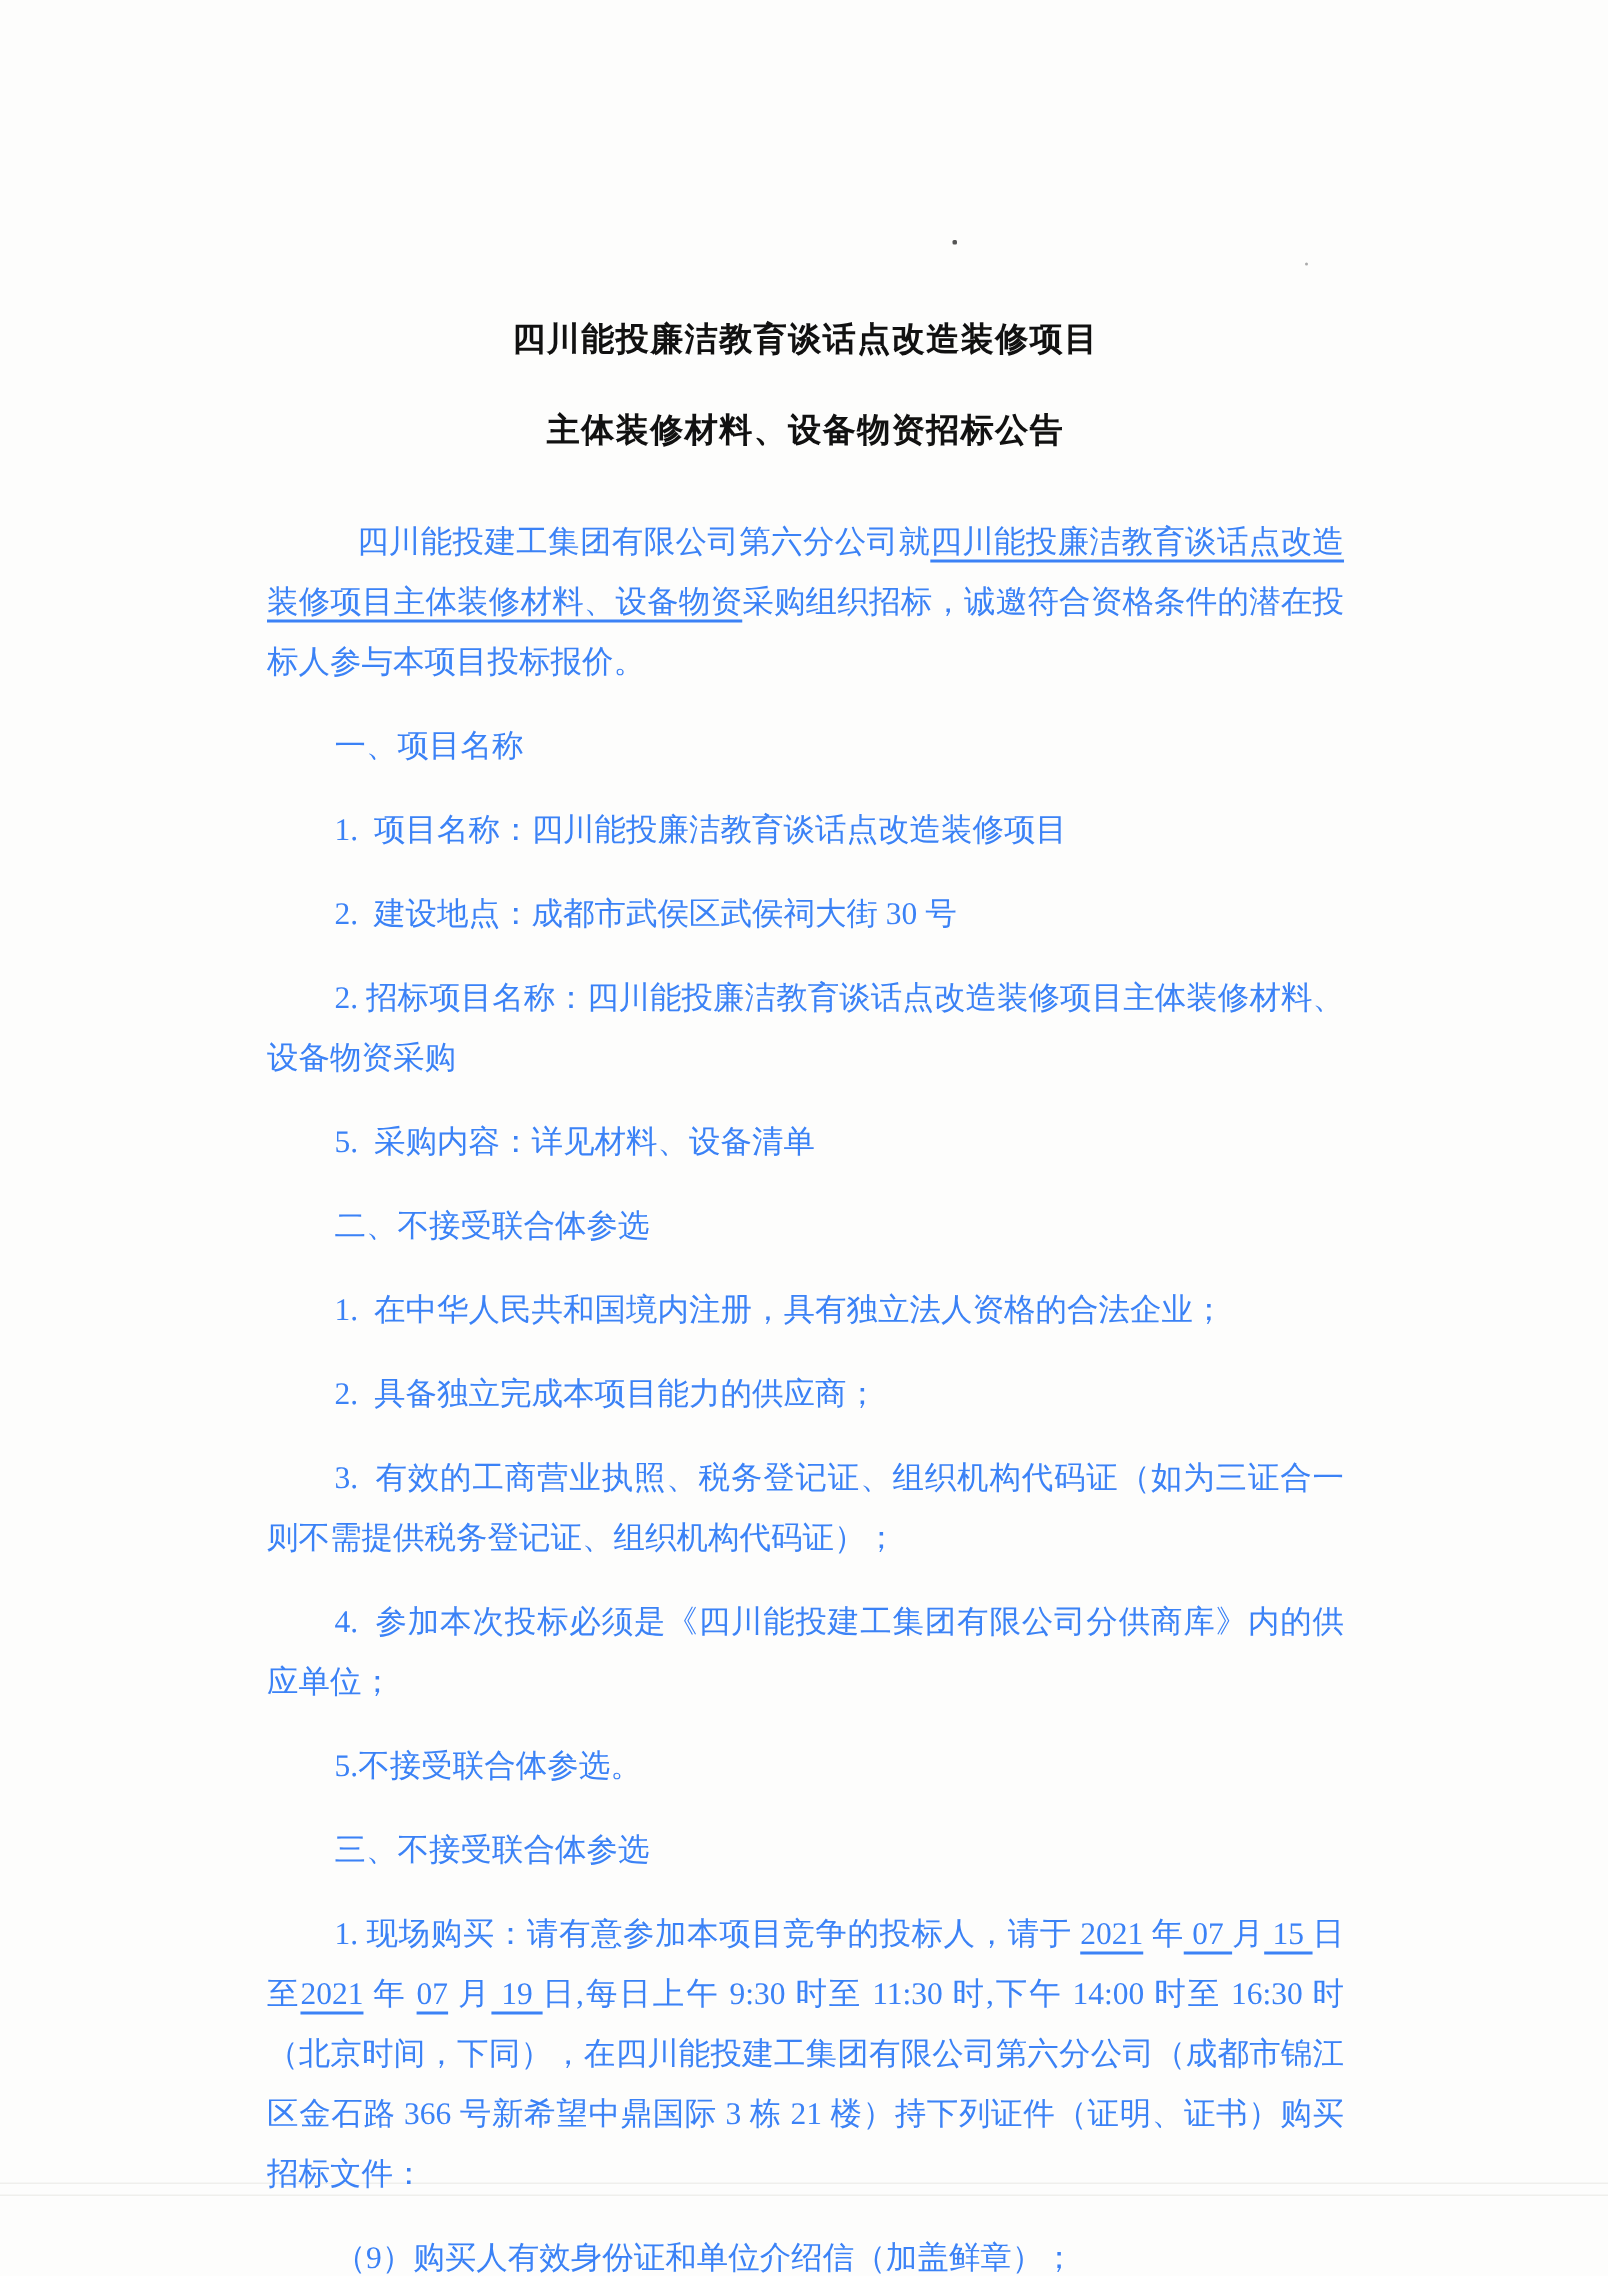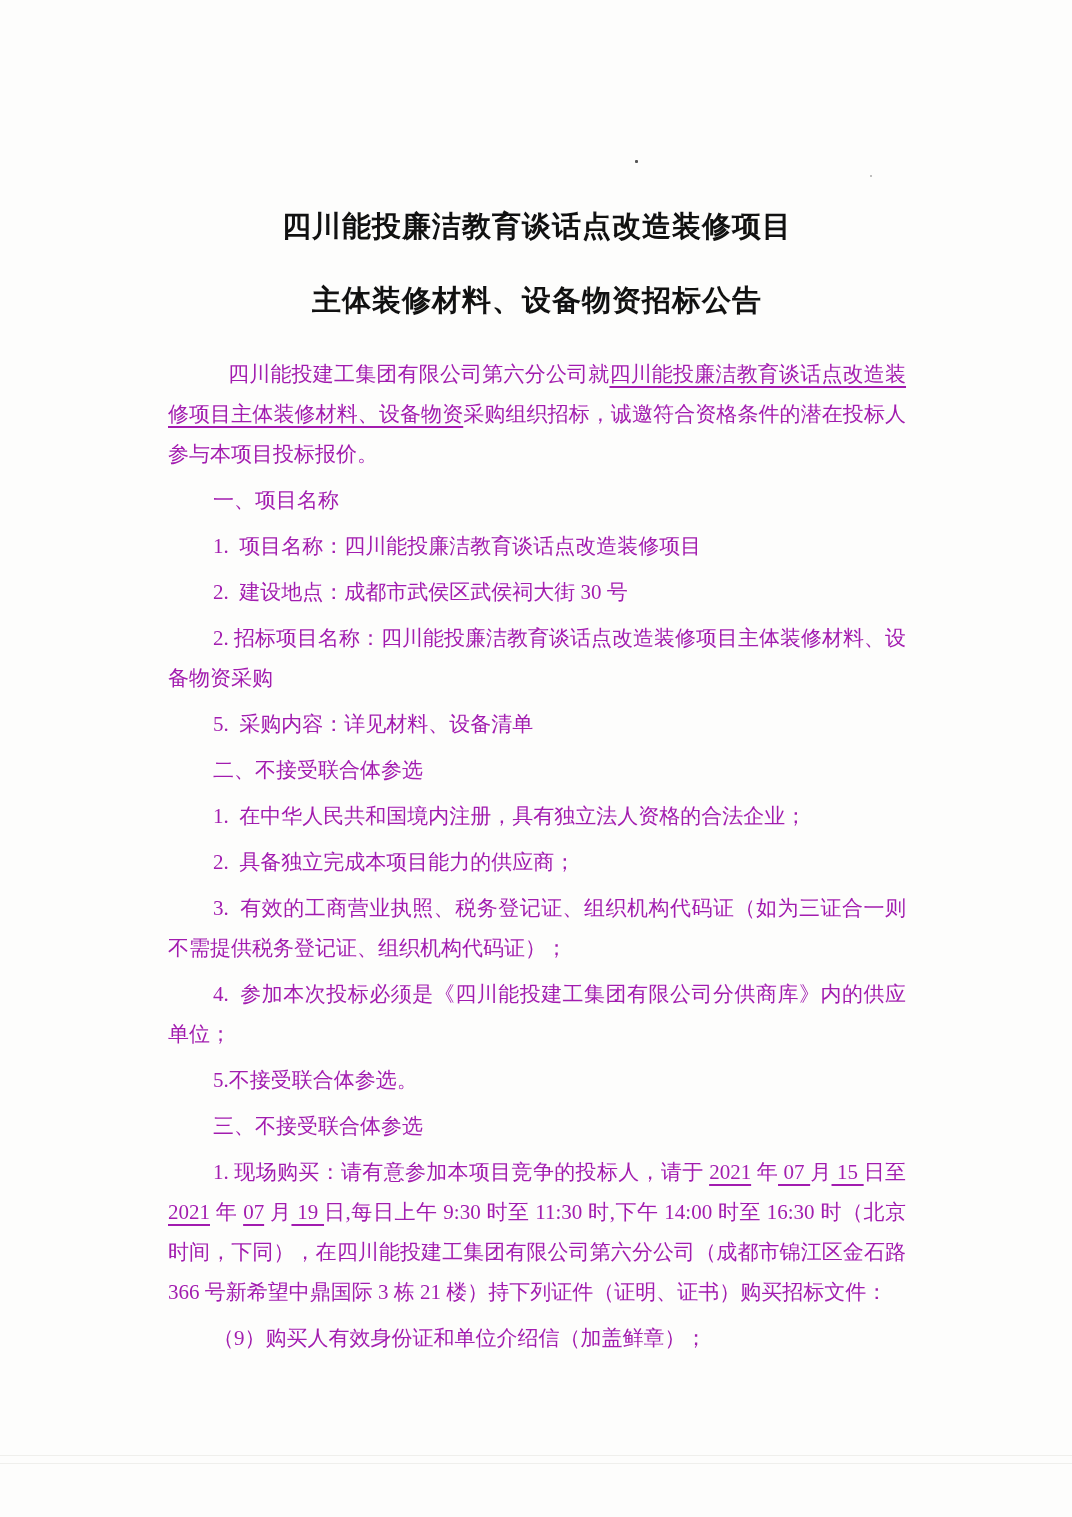--- a/index.html
+++ b/index.html
@@ -14,36 +14,36 @@
   .page {
     position: relative;
     width: 1072px; height: 1517px;
     background: #fdfdfc;
   }
   .content {
     position: absolute;
     left: 162px; right: 160px; top: 0;
   }
   .title {
-    font-size: 29px;
+    font-size: 22px;
     font-weight: bold;
     color: #111;
     text-align: center;
     margin: 0;
     line-height: 32px;
     letter-spacing: 1px;
   }
   .title1 { margin-top: 210px; }
-  .title2 { margin-top: 42px; }
+  .title2 { margin-top: 29px; }
   .para {
-    margin: 6px;
+    margin: 16px;
     font-size: 21px;
     line-height: 40px;
     text-align: justify;
-    color: #a21caf;
+    color: #3b82f6;
   }
   .intro { margin-top: 38px; text-indent: 60px; }
   .item, .heading, .subitem { text-indent: 45px; }
   .heading { margin-top: 6px; }
   .u { text-decoration: underline; text-underline-offset: 5px; }
   .speck {
     position: absolute;
     background: #555;
     border-radius: 1px;
   }

